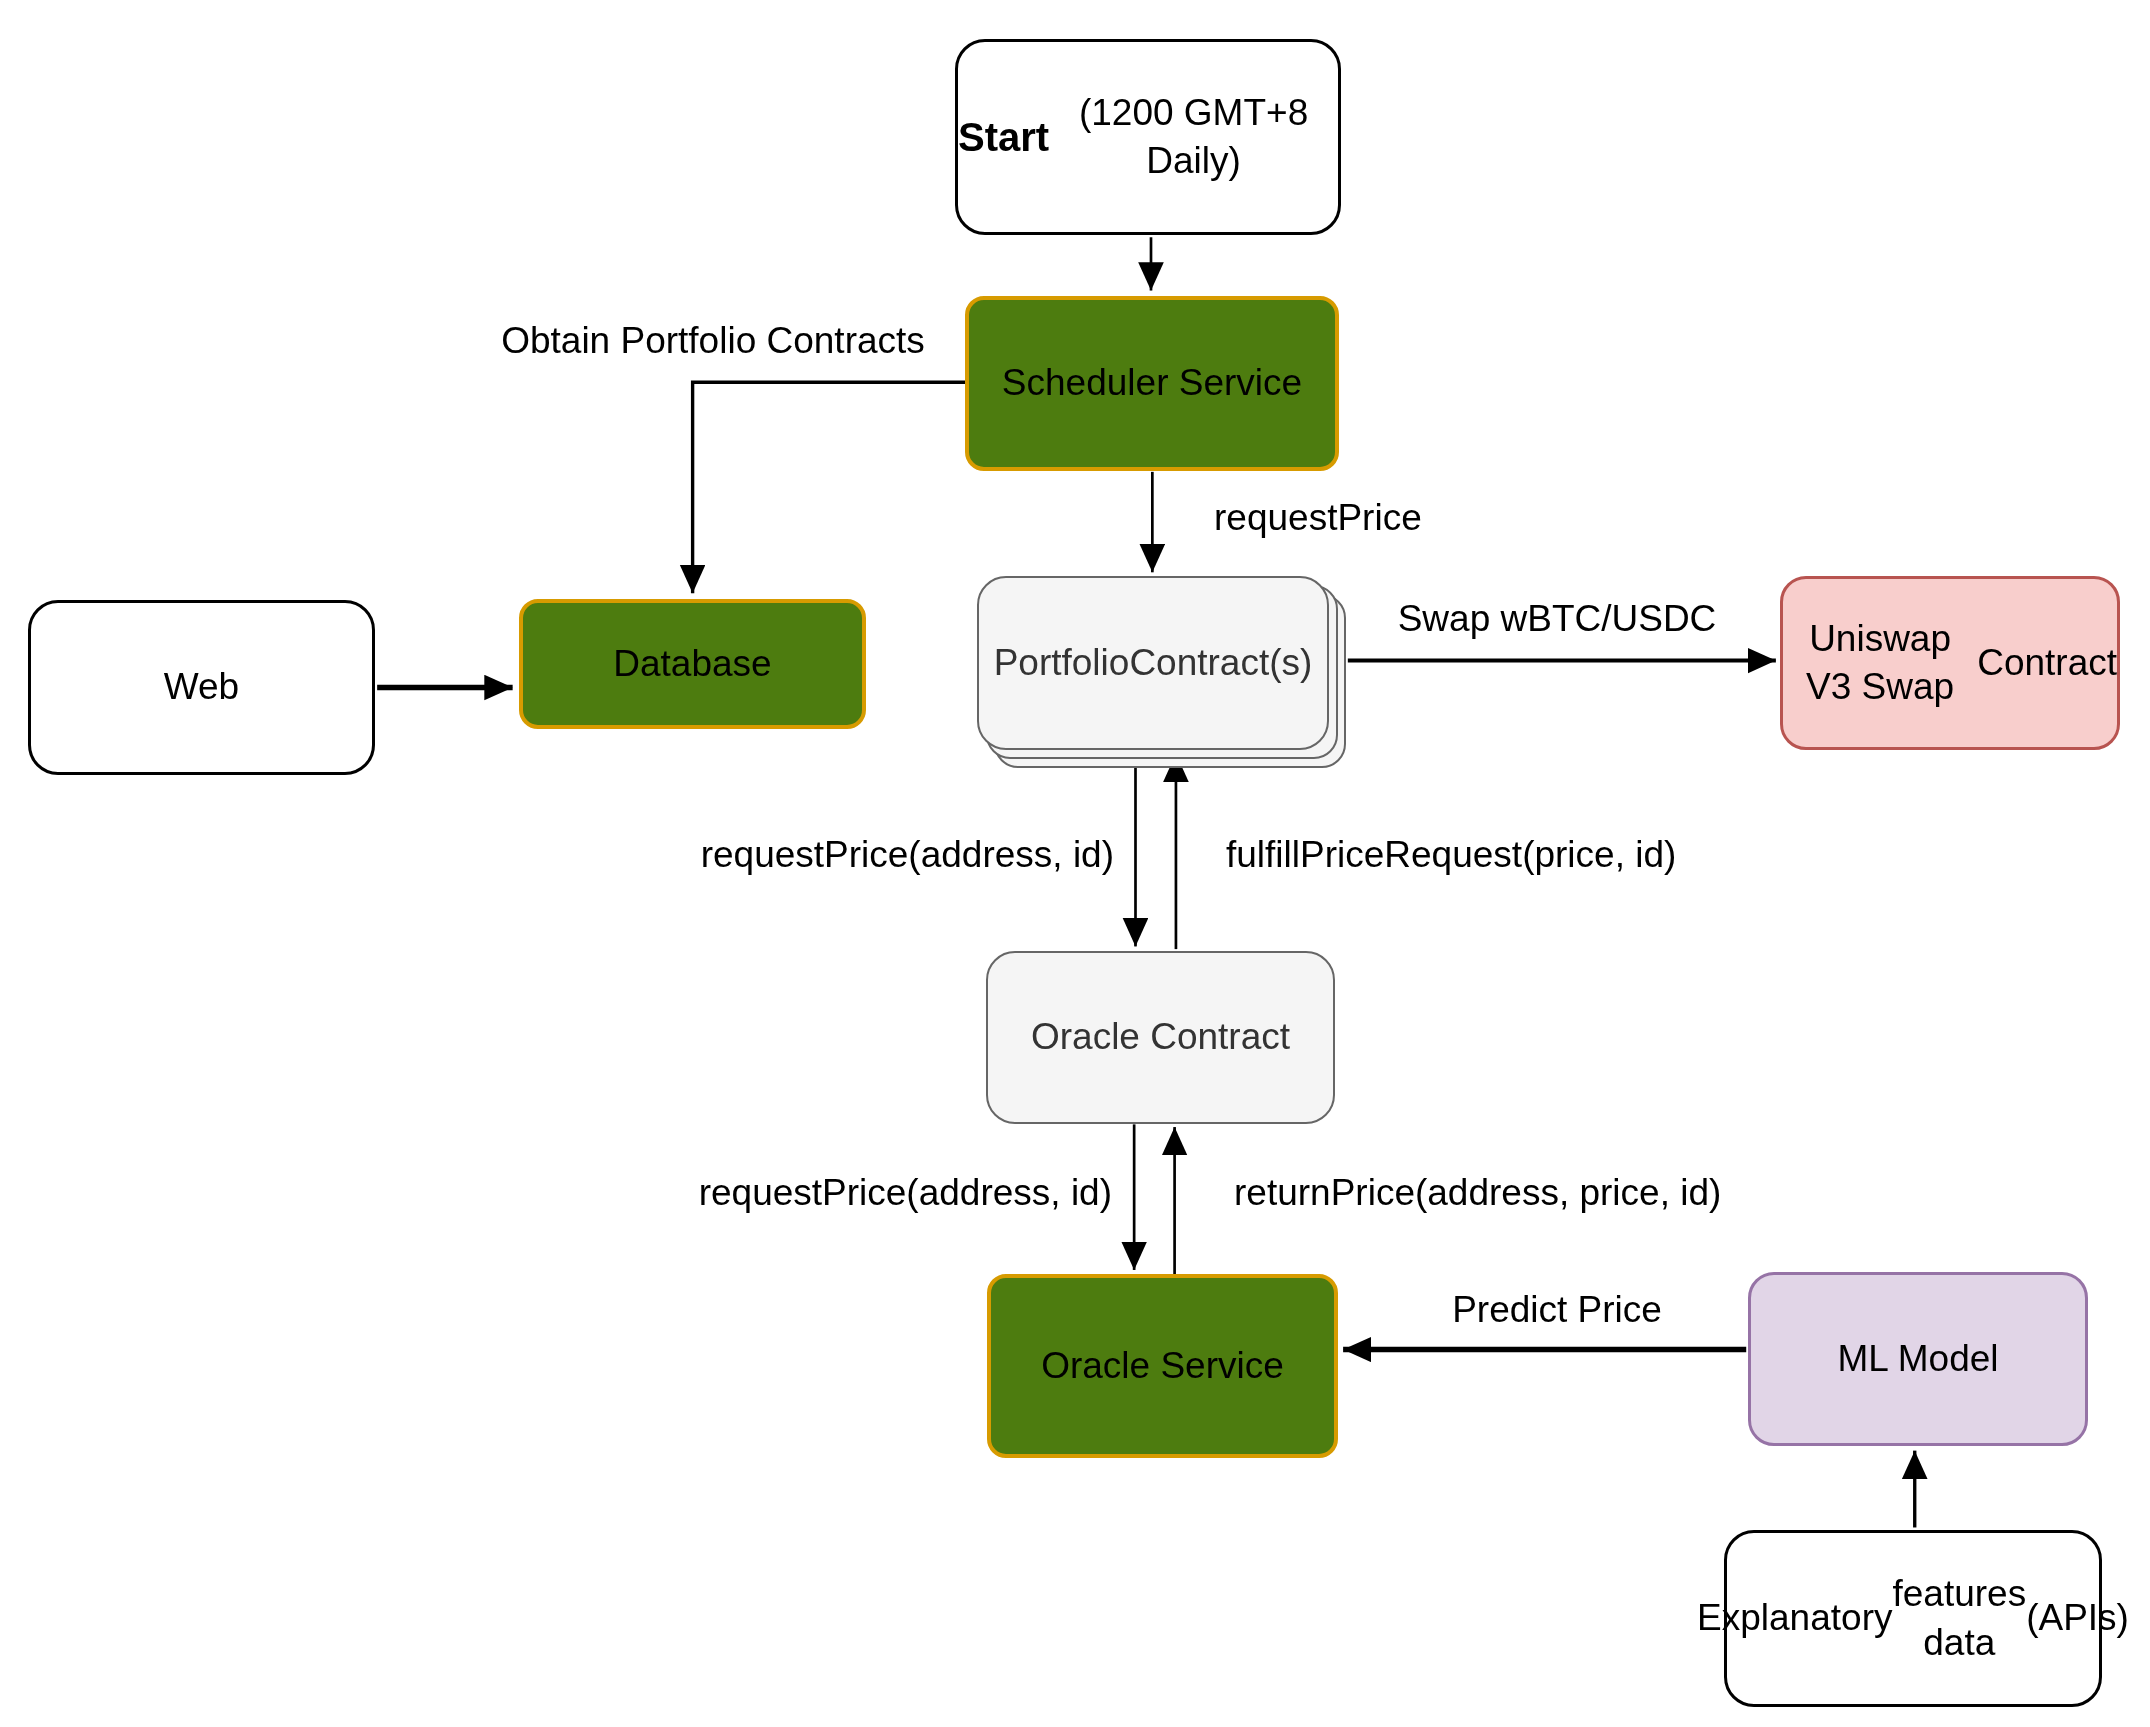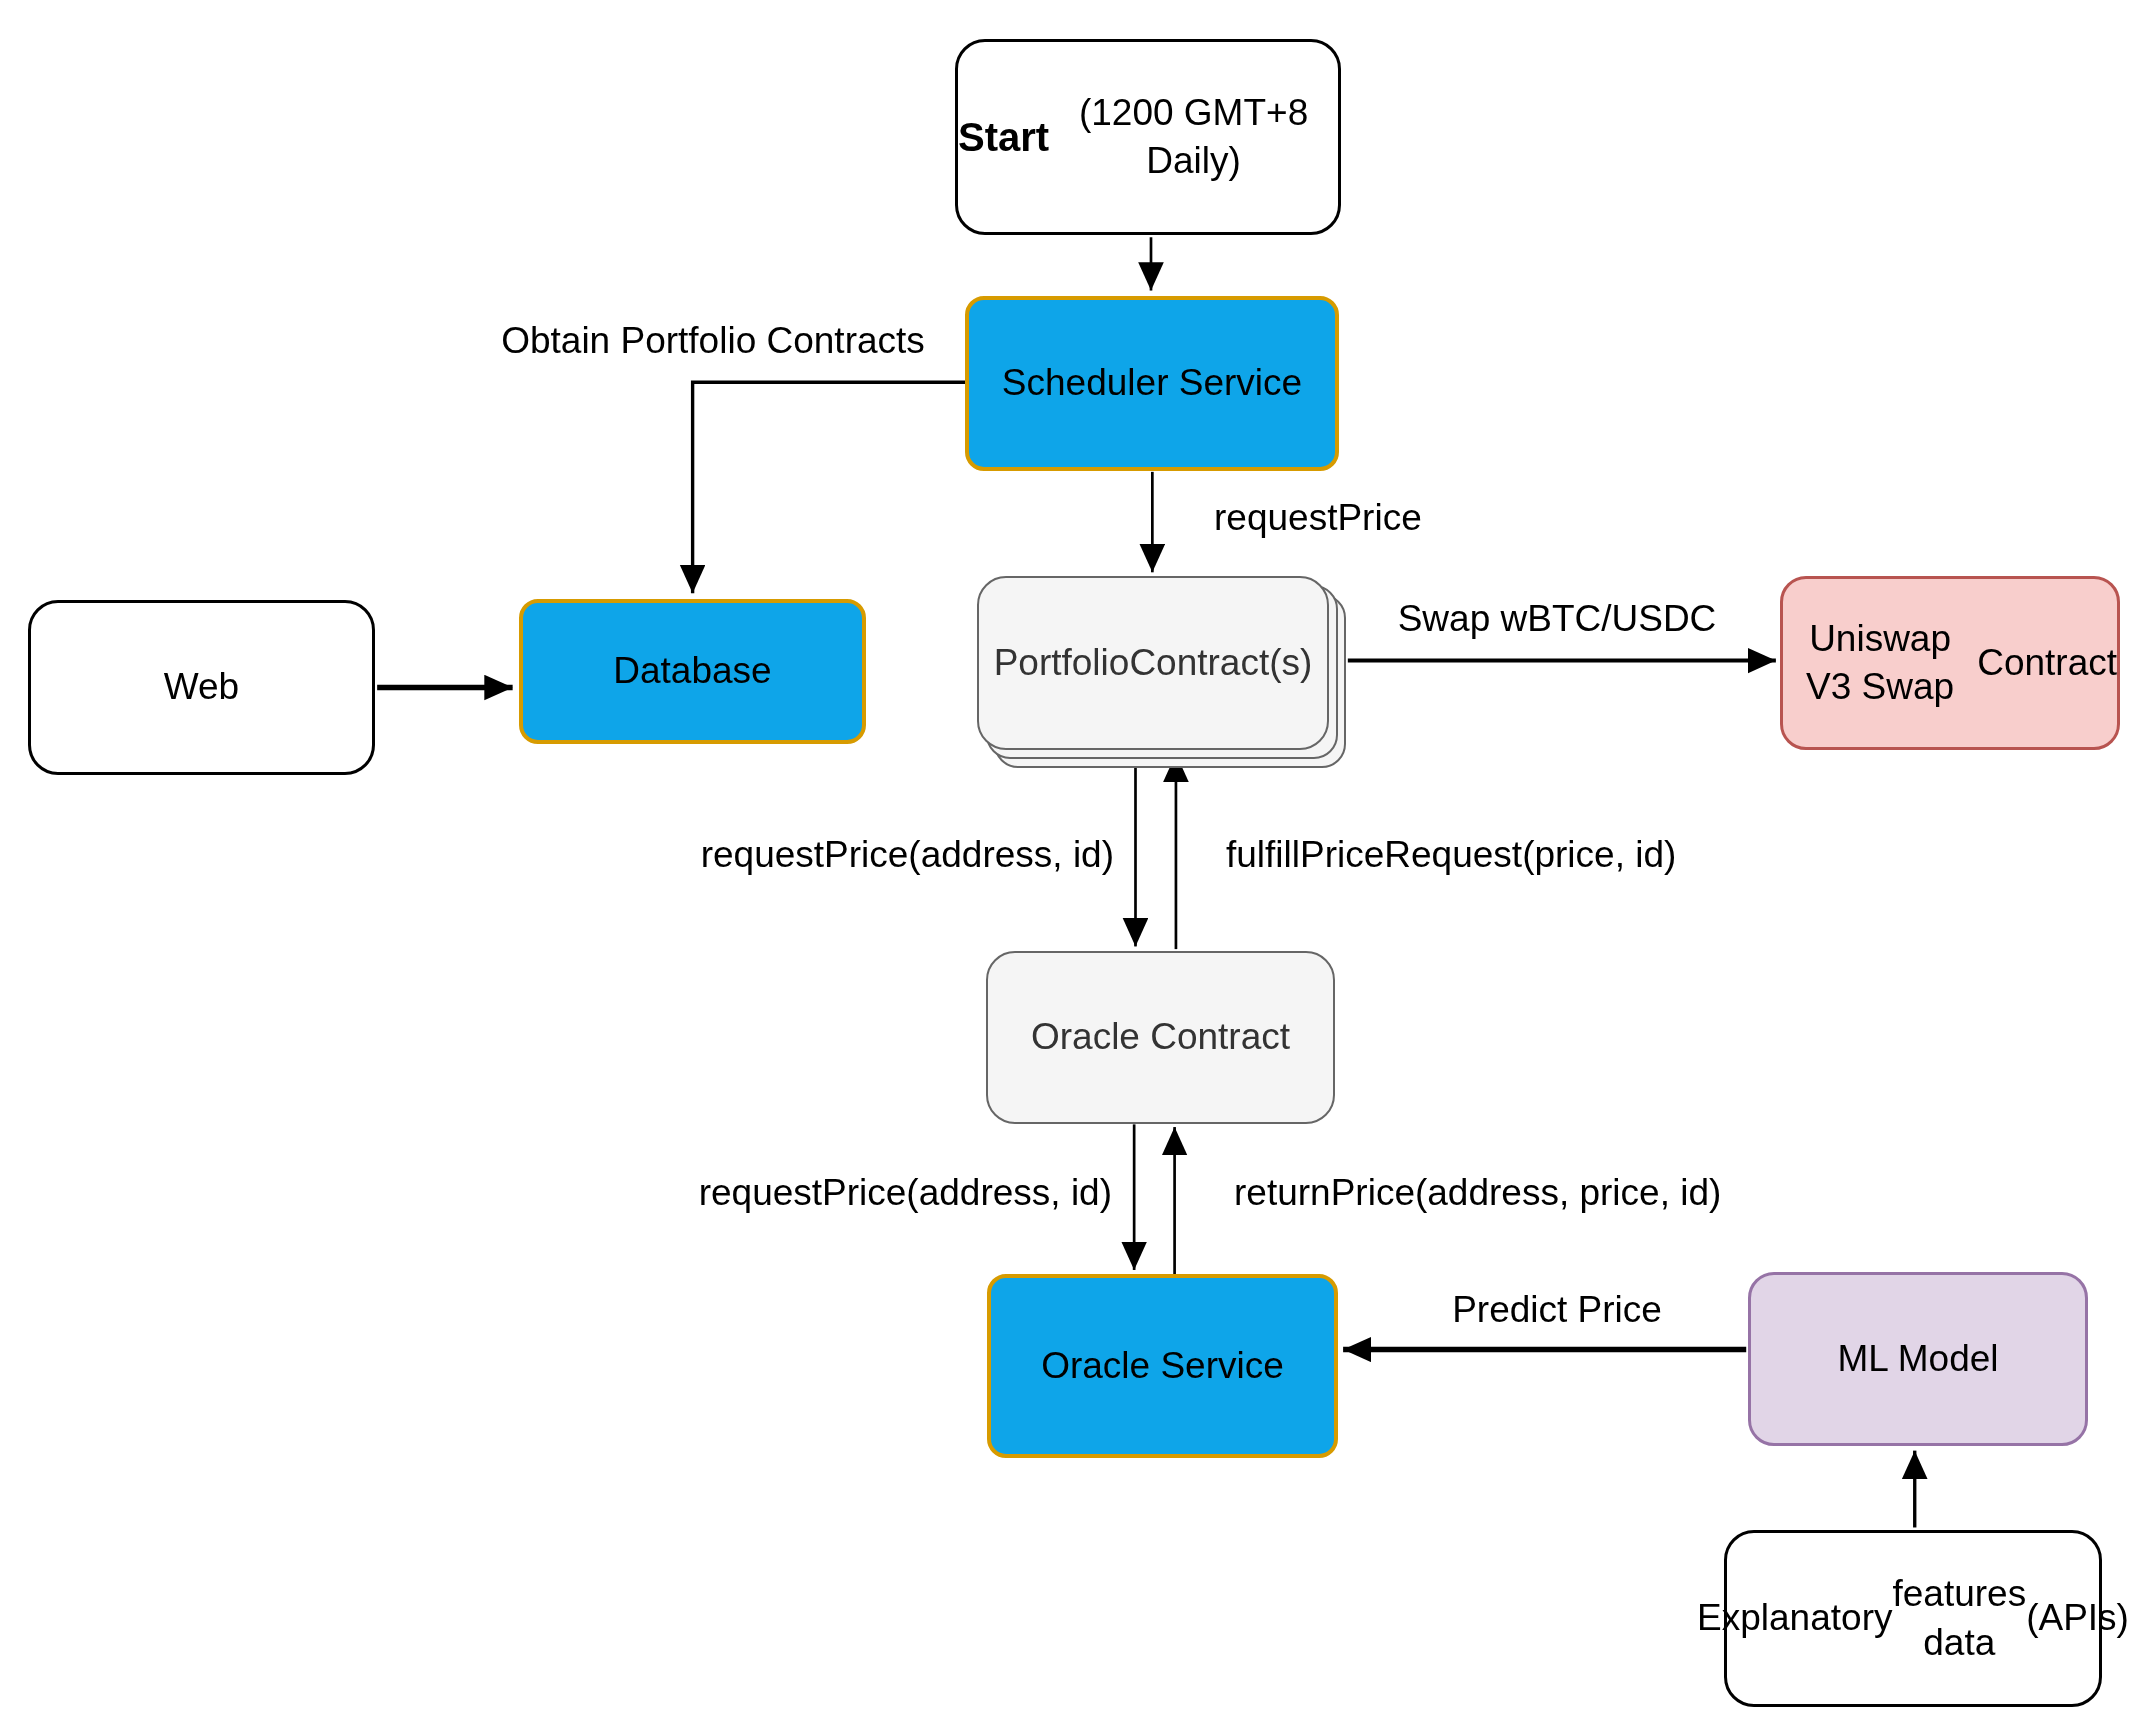--- a/index.html
+++ b/index.html
@@ -24,21 +24,21 @@
     display: flex;
     flex-direction: row;
     align-items: center;
     justify-content: center;
     text-align: center;
     font-size: 37px;
     line-height: 1.3;
     z-index: 3;
   }
   .node-white  { background: #ffffff; border: 3.4px solid #000000; border-radius: 30px; }
-  .node-peach  { background: #0ea5e9; border: 4px solid #D79B00; border-radius: 19px; }
+  .node-peach  { background: #4d7c0f; border: 4px solid #D79B00; border-radius: 19px; }
   .node-gray   { background: #F5F5F5; border: 2.7px solid #666666; border-radius: 29px; color: #333333; }
   .node-red    { background: #F8CECC; border: 3.4px solid #B85450; border-radius: 26px; }
   .node-purple { background: #E1D5E7; border: 3.4px solid #9673A6; border-radius: 26px; }
   .bold-line { font-weight: bold; font-size: 40px; }
   .stack-layer {
     position: absolute;
     box-sizing: border-box;
     background: #F5F5F5;
     border: 2.7px solid #666666;
     border-radius: 24px;
@@ -88,21 +88,21 @@
   </div>
 
   <div class="node node-peach" style="left:965px; top:296px; width:374px; height:175px;">
     <div>Scheduler Service</div>
   </div>
 
   <div class="node node-white" style="left:28px; top:600px; width:347px; height:175px;">
     <div>Web</div>
   </div>
 
-  <div class="node node-peach" style="left:519px; top:599px; width:347px; height:145px;">
+  <div class="node node-peach" style="left:519px; top:599px; width:347px; height:130px;">
     <div>Database</div>
   </div>
 
   <div class="node node-gray" style="left:977px; top:576px; width:352px; height:174px;">
     <div>Portfolio</div>
     <div>Contract(s)</div>
   </div>
 
   <div class="node node-red" style="left:1780px; top:576px; width:340px; height:174px;">
     <div>Uniswap V3 Swap</div>

